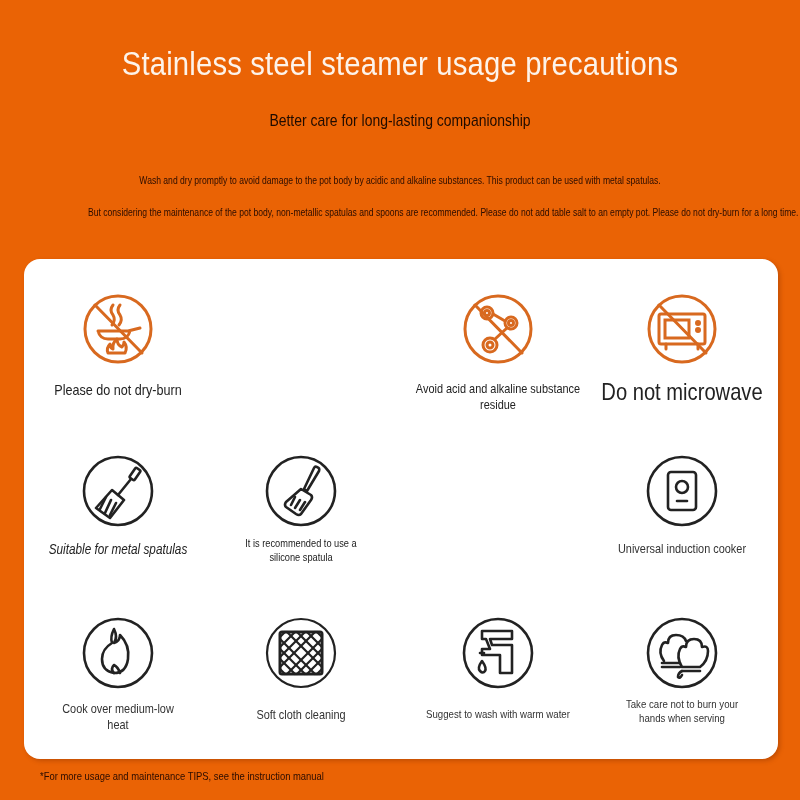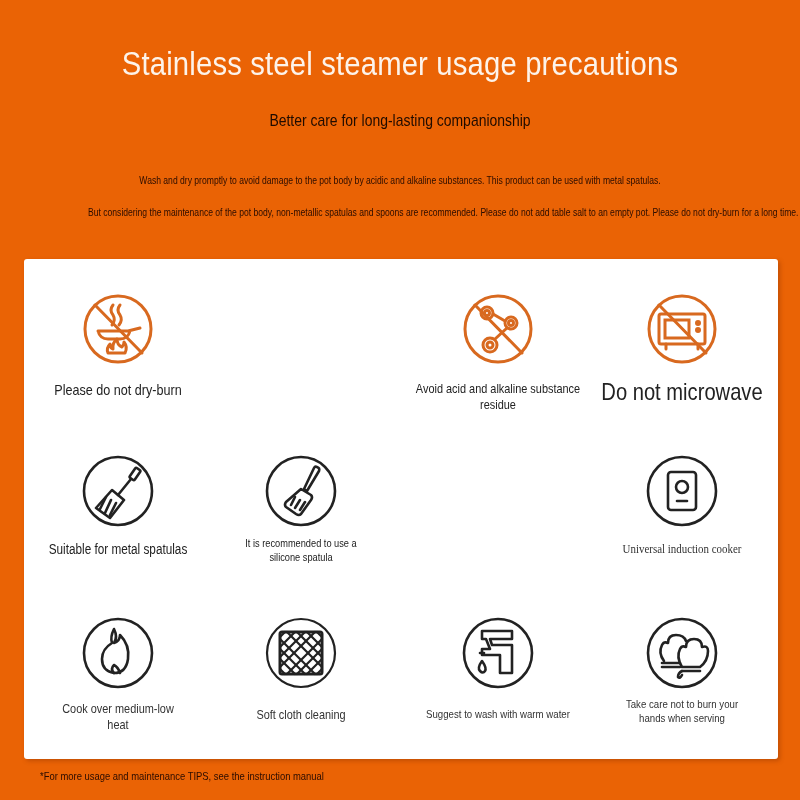--- a/index.html
+++ b/index.html
@@ -24,21 +24,21 @@
   }
   .desc {
     position: absolute; left: 0; width: 800px; text-align: center;
     color: #2a0c00; font-size: 11px; white-space: nowrap;
     transform: scaleX(0.78); transform-origin: center;
   }
   .desc1 { top: 174px; }
   .desc2 { top: 206px; }
   .card {
     position: absolute; left: 24px; top: 259px; width: 754px; height: 500px;
-    background: #ffffff; border-radius: 3px;
+    background: #ffffff; border-radius: 16px;
     box-shadow: 2px 2px 4px rgba(120,40,0,0.35);
   }
   .item { position: absolute; width: 188px; height: 150px; }
   .icon {
     position: absolute; left: 50%; margin-left: -36px; top: 0;
     width: 72px; height: 72px;
   }
   .icon svg { width: 72px; height: 72px; display: block; }
   .label {
     position: absolute; left: -6px; width: 200px; text-align: center;
@@ -103,21 +103,21 @@
         <rect x="19" y="27" width="24" height="18"></rect>
         <circle cx="52" cy="30" r="1.5" fill="#d8691f"></circle>
         <circle cx="52" cy="37" r="1.5" fill="#d8691f"></circle>
         <line x1="20" y1="51" x2="20" y2="56"></line>
         <line x1="52" y1="51" x2="52" y2="56"></line>
       </svg>
     </div>
     <div class="label" style="top:84px; font-size:24px;">Do not microwave</div>
   </div>
 
-  <div class="item" style="left:0px; top:196px;">
+  <div class="item" style="left:0px; top:196px;font-style:italic;">
     <div class="icon">
       <svg viewBox="0 0 72 72" fill="none" stroke="#222" stroke-width="2.6" stroke-linecap="round" stroke-linejoin="round">
         <circle cx="36" cy="36" r="34"></circle>
         <rect x="50" y="13" width="6" height="12" rx="1.5" transform="rotate(35 53 19)"></rect>
         <line x1="49" y1="24" x2="36" y2="40"></line>
         <path d="M30 35 l12 10 l-14 18 l-14 -10 z"></path>
         <line x1="24" y1="42" x2="18" y2="54"></line>
         <line x1="29" y1="45" x2="23" y2="58"></line>
         <line x1="34" y1="48" x2="28" y2="60"></line>
       </svg>
@@ -133,21 +133,21 @@
         <path d="M36 34 l10 6 q2 2 0 5 l-10 14 q-2 2 -5 0 l-10 -7 q-2 -2 0 -5 z"></path>
         <line x1="30" y1="42" x2="26" y2="50"></line>
         <line x1="35" y1="45" x2="30" y2="53"></line>
         <line x1="40" y1="47" x2="35" y2="55"></line>
       </svg>
     </div>
     <div class="label" style="top:82px; font-size:11px; left:24px; width:140px;">It is recommended to use a silicone spatula</div>
   </div>
 
 
-  <div class="item" style="left:564px; top:196px;font-family:Liberation Serif, serif;">
+  <div class="item" style="left:564px; top:196px;">
     <div class="icon">
       <svg viewBox="0 0 72 72" fill="none" stroke="#222" stroke-width="2.6" stroke-linecap="round">
         <circle cx="36" cy="36" r="34"></circle>
         <rect x="22" y="17" width="28" height="38" rx="3"></rect>
         <circle cx="36" cy="32" r="6"></circle>
         <line x1="31" y1="46" x2="41" y2="46"></line>
       </svg>
     </div>
     <div class="label" style="top:86px; font-size:13px; color:#333;">Universal induction cooker</div>
   </div>

